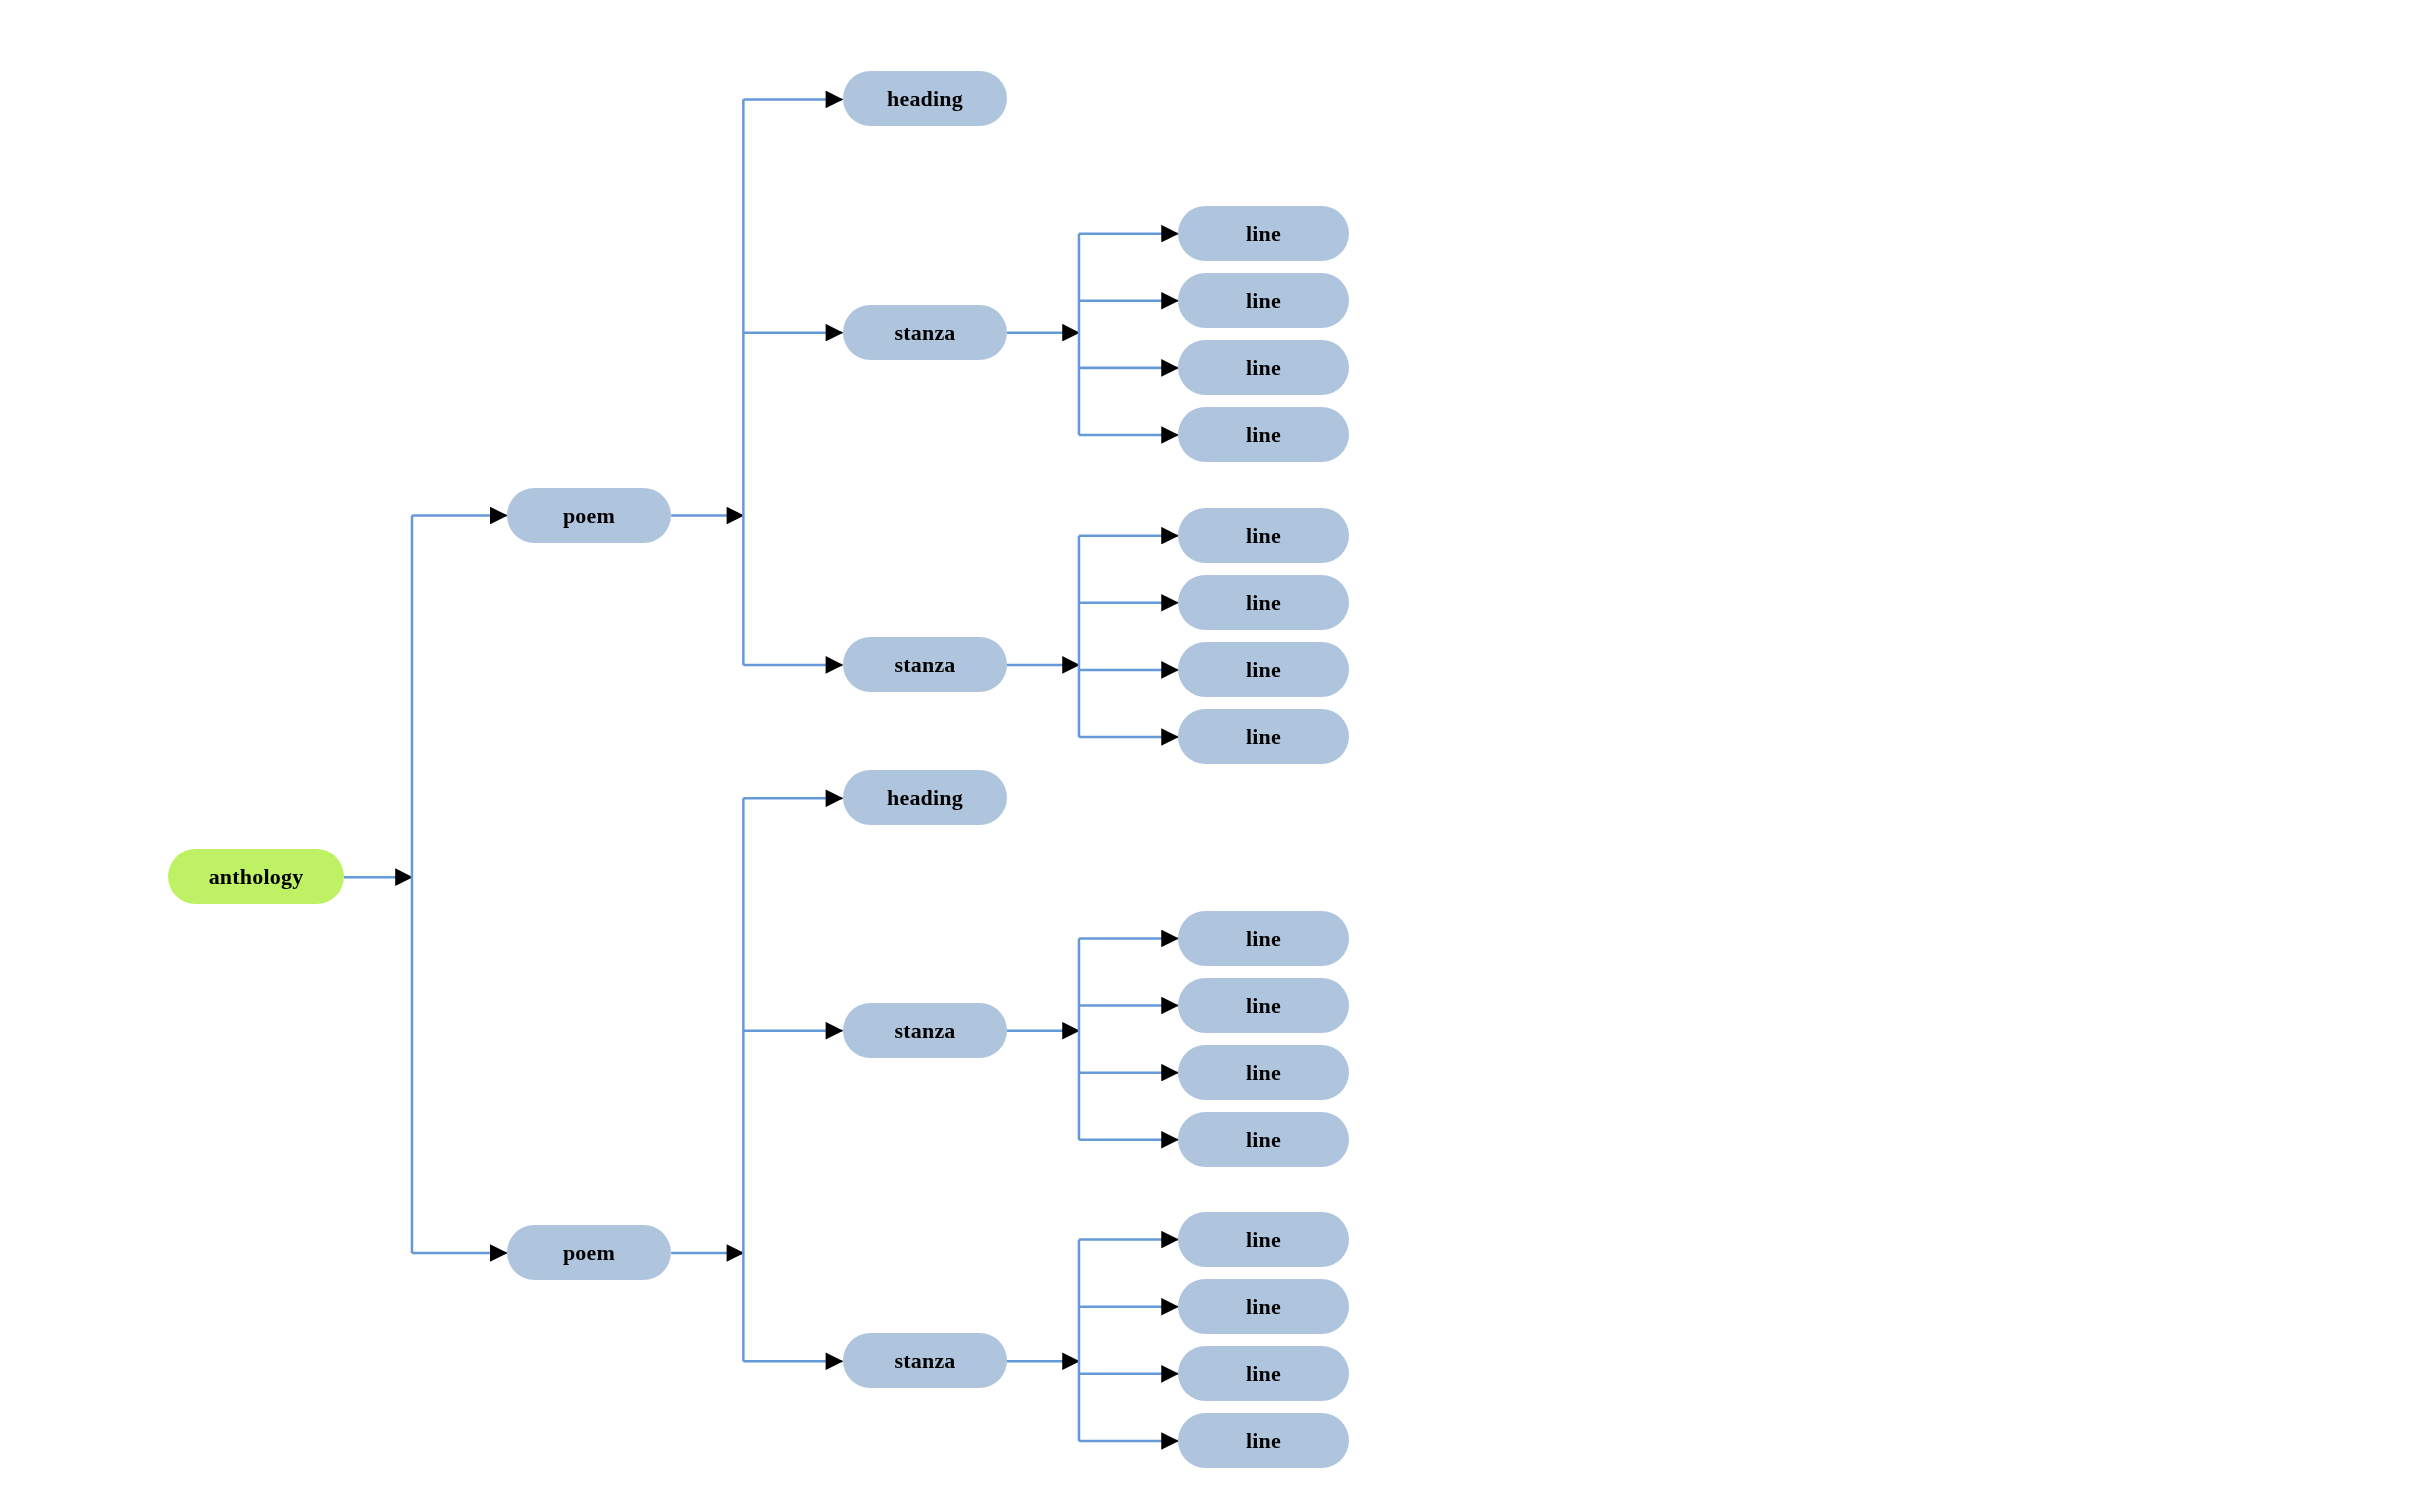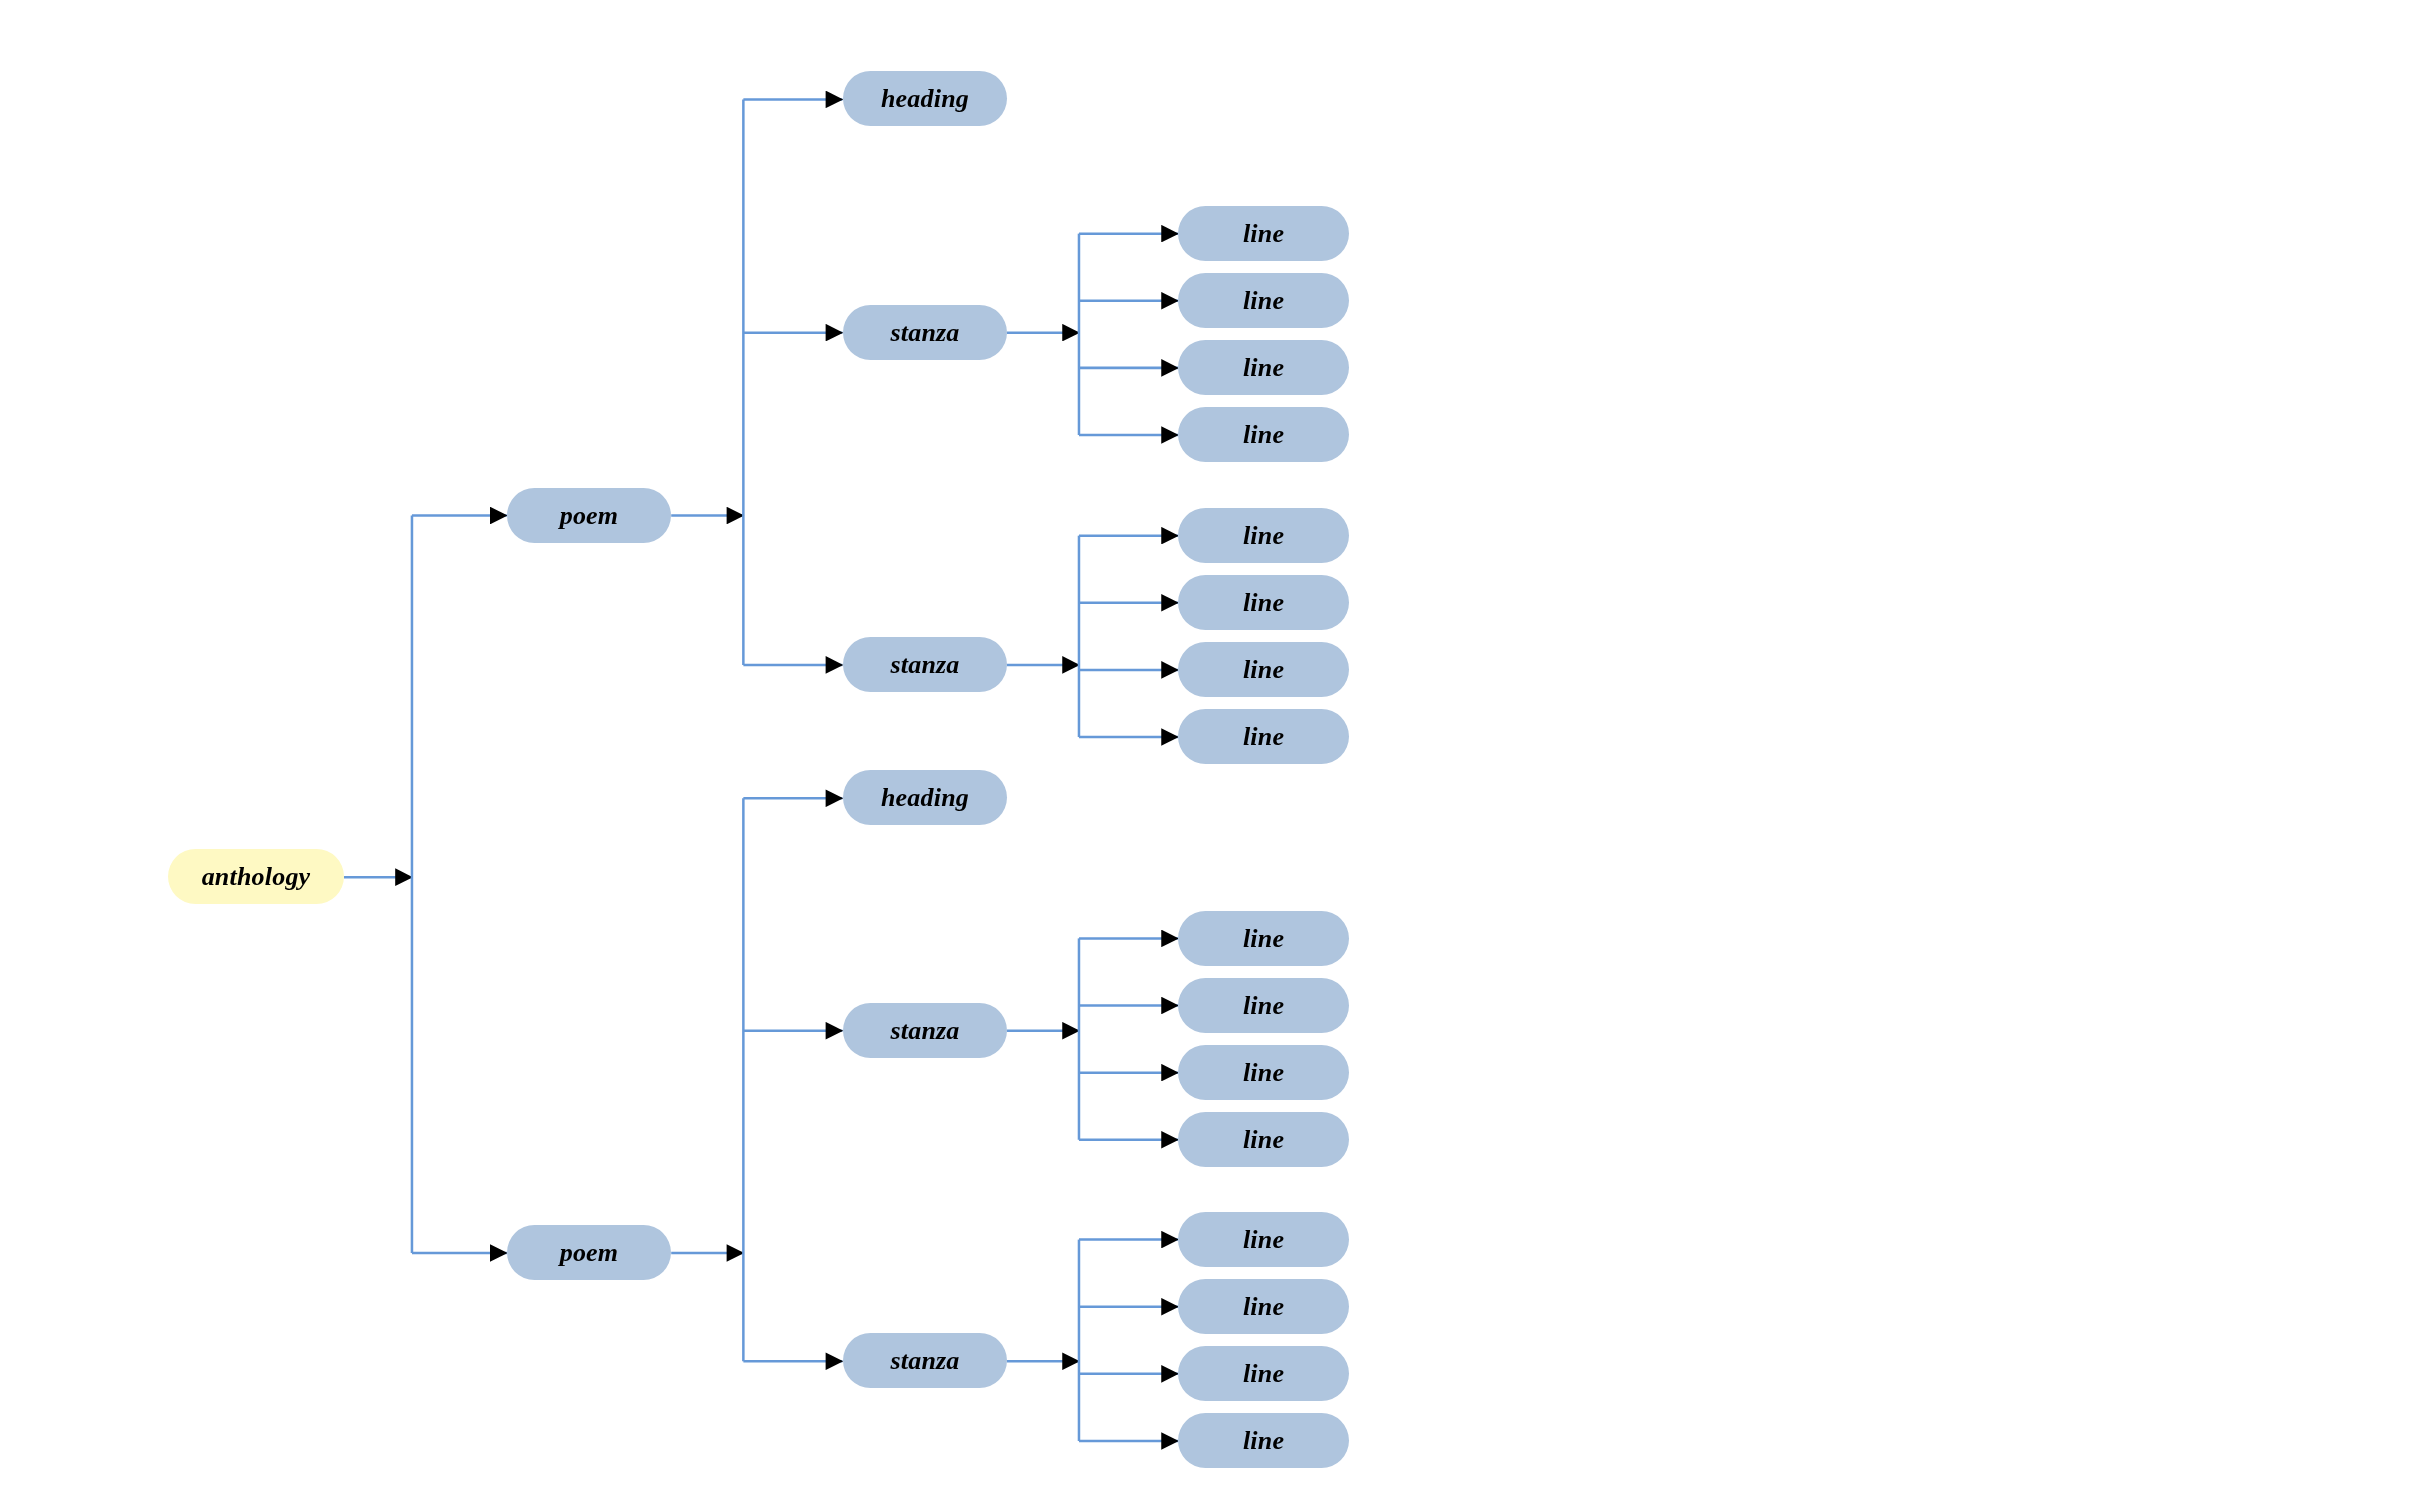--- a/index.html
+++ b/index.html
@@ -44,23 +44,22 @@
     border-radius: 838px;
     color: #000000;
     font-weight: bold;
     font-family: "Liberation Serif", "DejaVu Serif", serif;
     line-height: 1;
     white-space: nowrap;
     user-select: none;
   }
   .node-label {
     font-weight: bold;
-    font-size: 26px;
+    font-size: 22px;
     letter-spacing: 0.2px;
-    font-style: italic;
   }
 </style>
 </head>
 <body>
 
 <div id="diagram-root">
   <svg id="edge-layer" width="2413" height="1511" viewBox="0 0 2876 1800" xmlns="http://www.w3.org/2000/svg">
       <defs>
         <marker id="arrowhead" viewBox="0 0 10 10" refX="9.5" refY="5" markerWidth="9" markerHeight="7" markerUnits="strokeWidth" orient="auto">
           <path d="M 0 0 L 10 5 L 0 10 z" fill="#000000"></path>
@@ -113,21 +112,21 @@
       <g fill="none" stroke="#6699d8" stroke-width="3" stroke-linecap="butt">
         <path d="M 1200 1622 L 1286 1622" marker-end="url(#arrowhead)"></path>
         <path d="M 1286 1477 L 1286 1717"></path>
         <path d="M 1286 1477 L 1404 1477" marker-end="url(#arrowhead)"></path>
         <path d="M 1286 1557 L 1404 1557" marker-end="url(#arrowhead)"></path>
         <path d="M 1286 1637 L 1404 1637" marker-end="url(#arrowhead)"></path>
         <path d="M 1286 1717 L 1404 1717" marker-end="url(#arrowhead)"></path>
       </g>
     </svg>
   <div id="node-layer">
-      <div class="node" style="left: 168px; top: 849px; width: 176px; height: 55px; background: #fef9c3; color: rgb(0, 0, 0);">
+      <div class="node" style="left: 168px; top: 849px; width: 176px; height: 55px; background: #bef264; color: rgb(0, 0, 0);">
         <span class="node-label">anthology</span>
       </div>
       <div class="node" style="left: 507px; top: 488px; width: 164px; height: 55px; background: rgb(175, 197, 222); color: rgb(0, 0, 0);">
         <span class="node-label">poem</span>
       </div>
       <div class="node" style="left: 507px; top: 1225px; width: 164px; height: 55px; background: rgb(175, 197, 222); color: rgb(0, 0, 0);">
         <span class="node-label">poem</span>
       </div>
       <div class="node" style="left: 843px; top: 71px; width: 164px; height: 55px; background: rgb(175, 197, 222); color: rgb(0, 0, 0);">
         <span class="node-label">heading</span>

